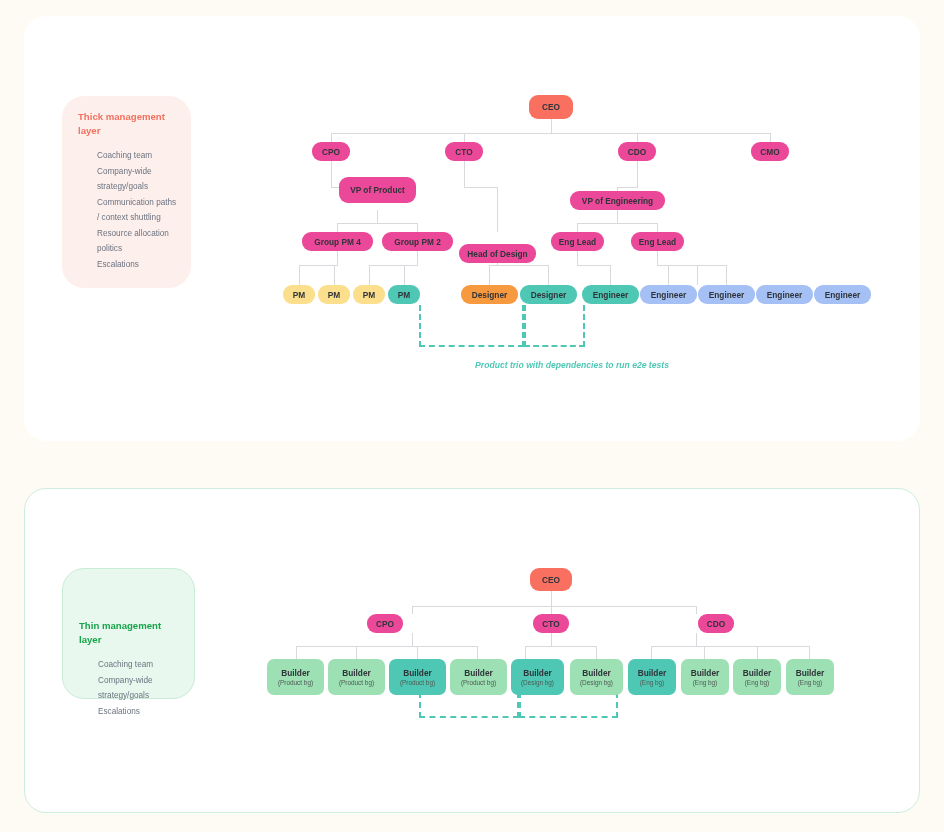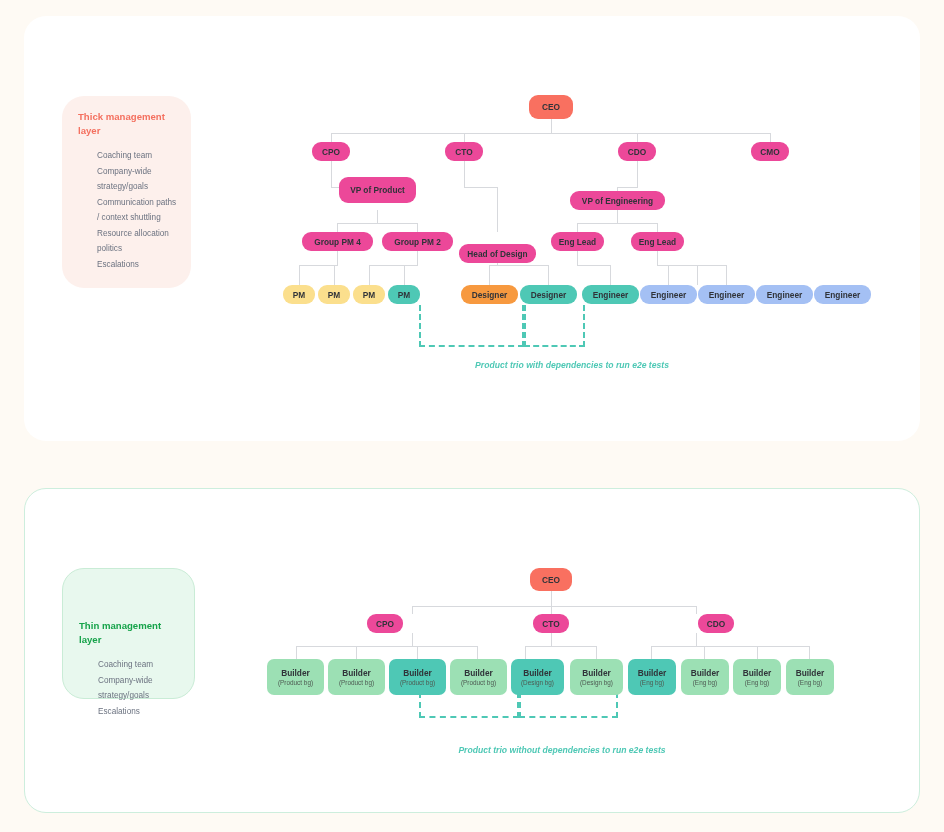--- a/index.html
+++ b/index.html
@@ -346,15 +346,14 @@
     </div>
   <div class="node sub c-green" style="left:733px; top:659px; width:48px; height:36px;">
     <span>Builder</span>
     <span class="sublabel">(Eng bg)</span>
     </div>
   <div class="node sub c-green" style="left:786px; top:659px; width:48px; height:36px;">
     <span>Builder</span>
     <span class="sublabel">(Eng bg)</span>
     </div>
 
-  <div class="caption" style="left:0; top:745px; width:944px; padding-left:180px;">Product trio without dependencies to run e2e tests</div>
 
 </div>
 
 </body></html>

